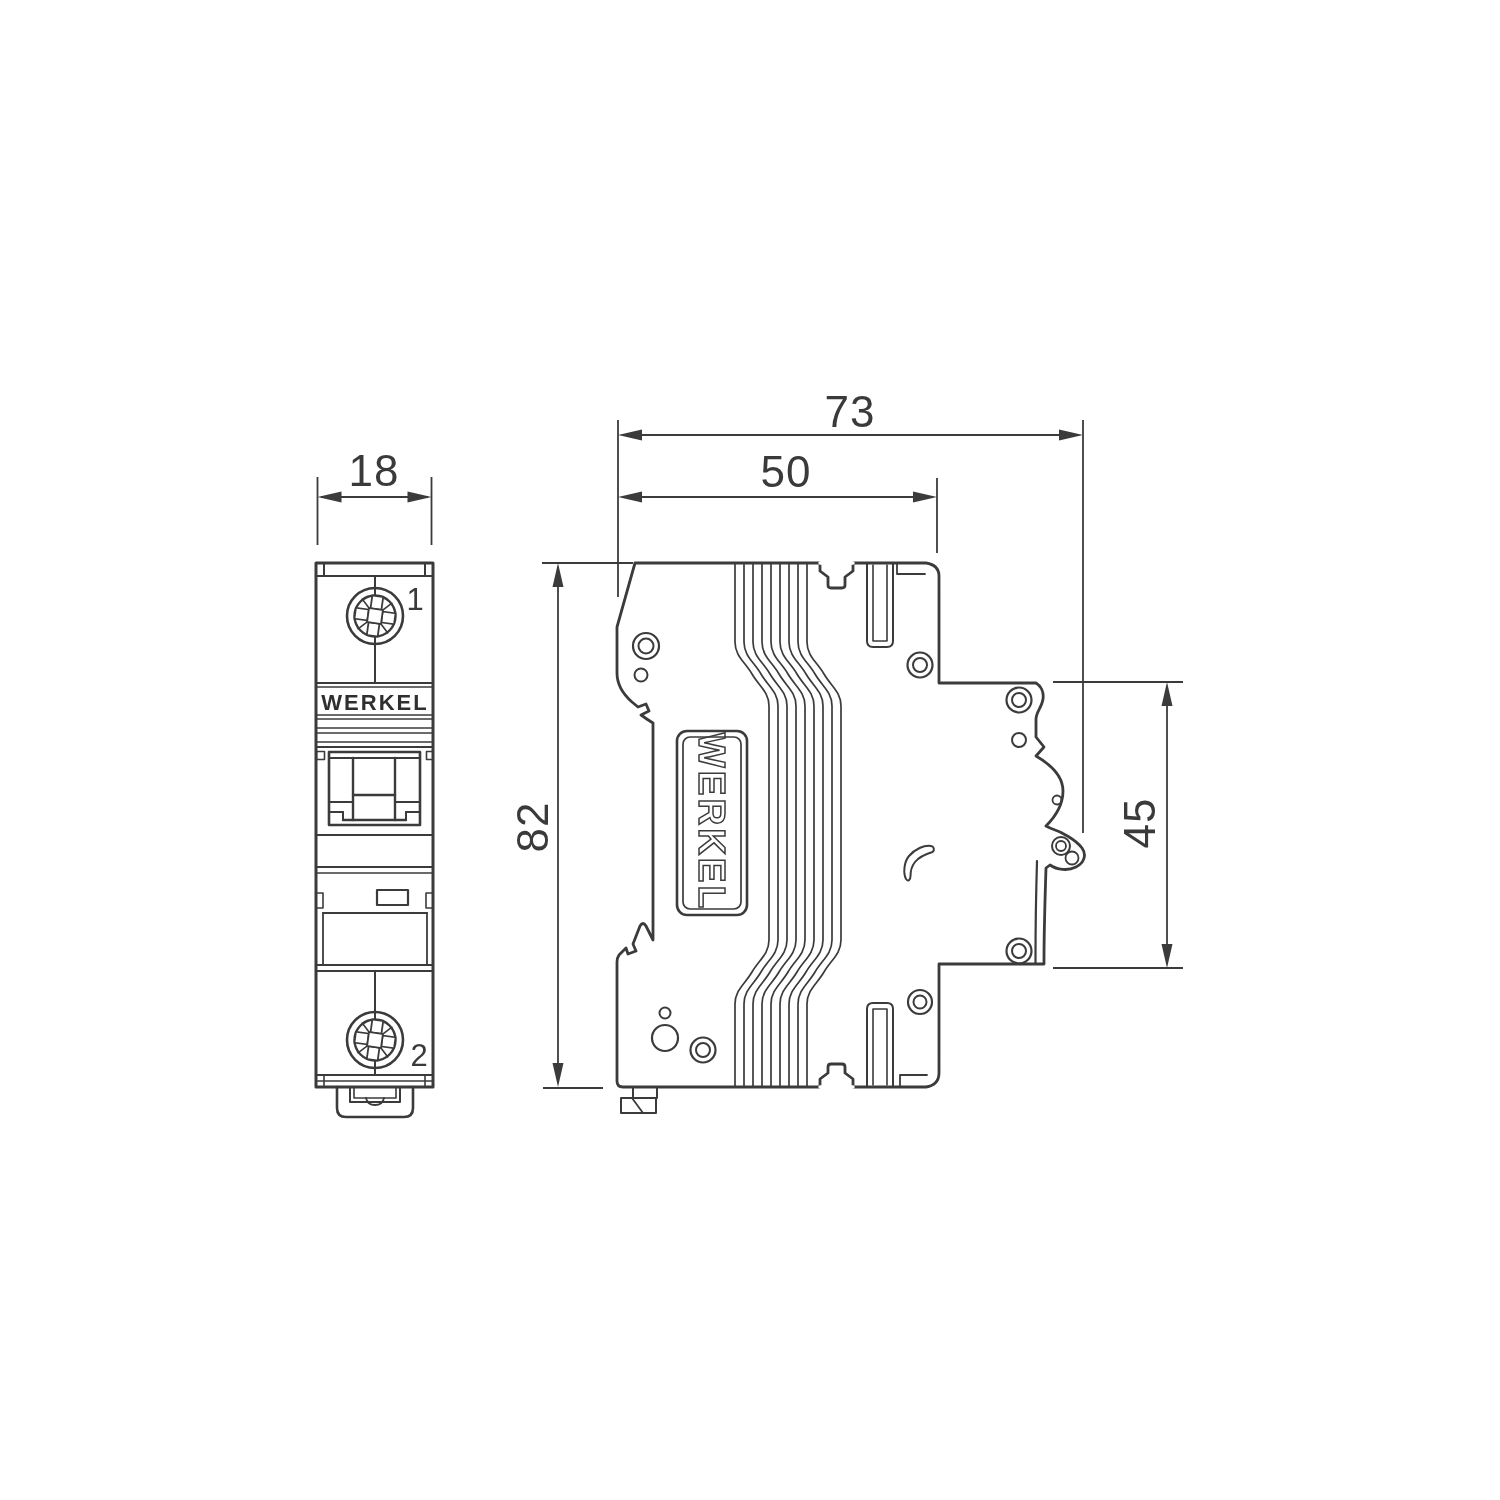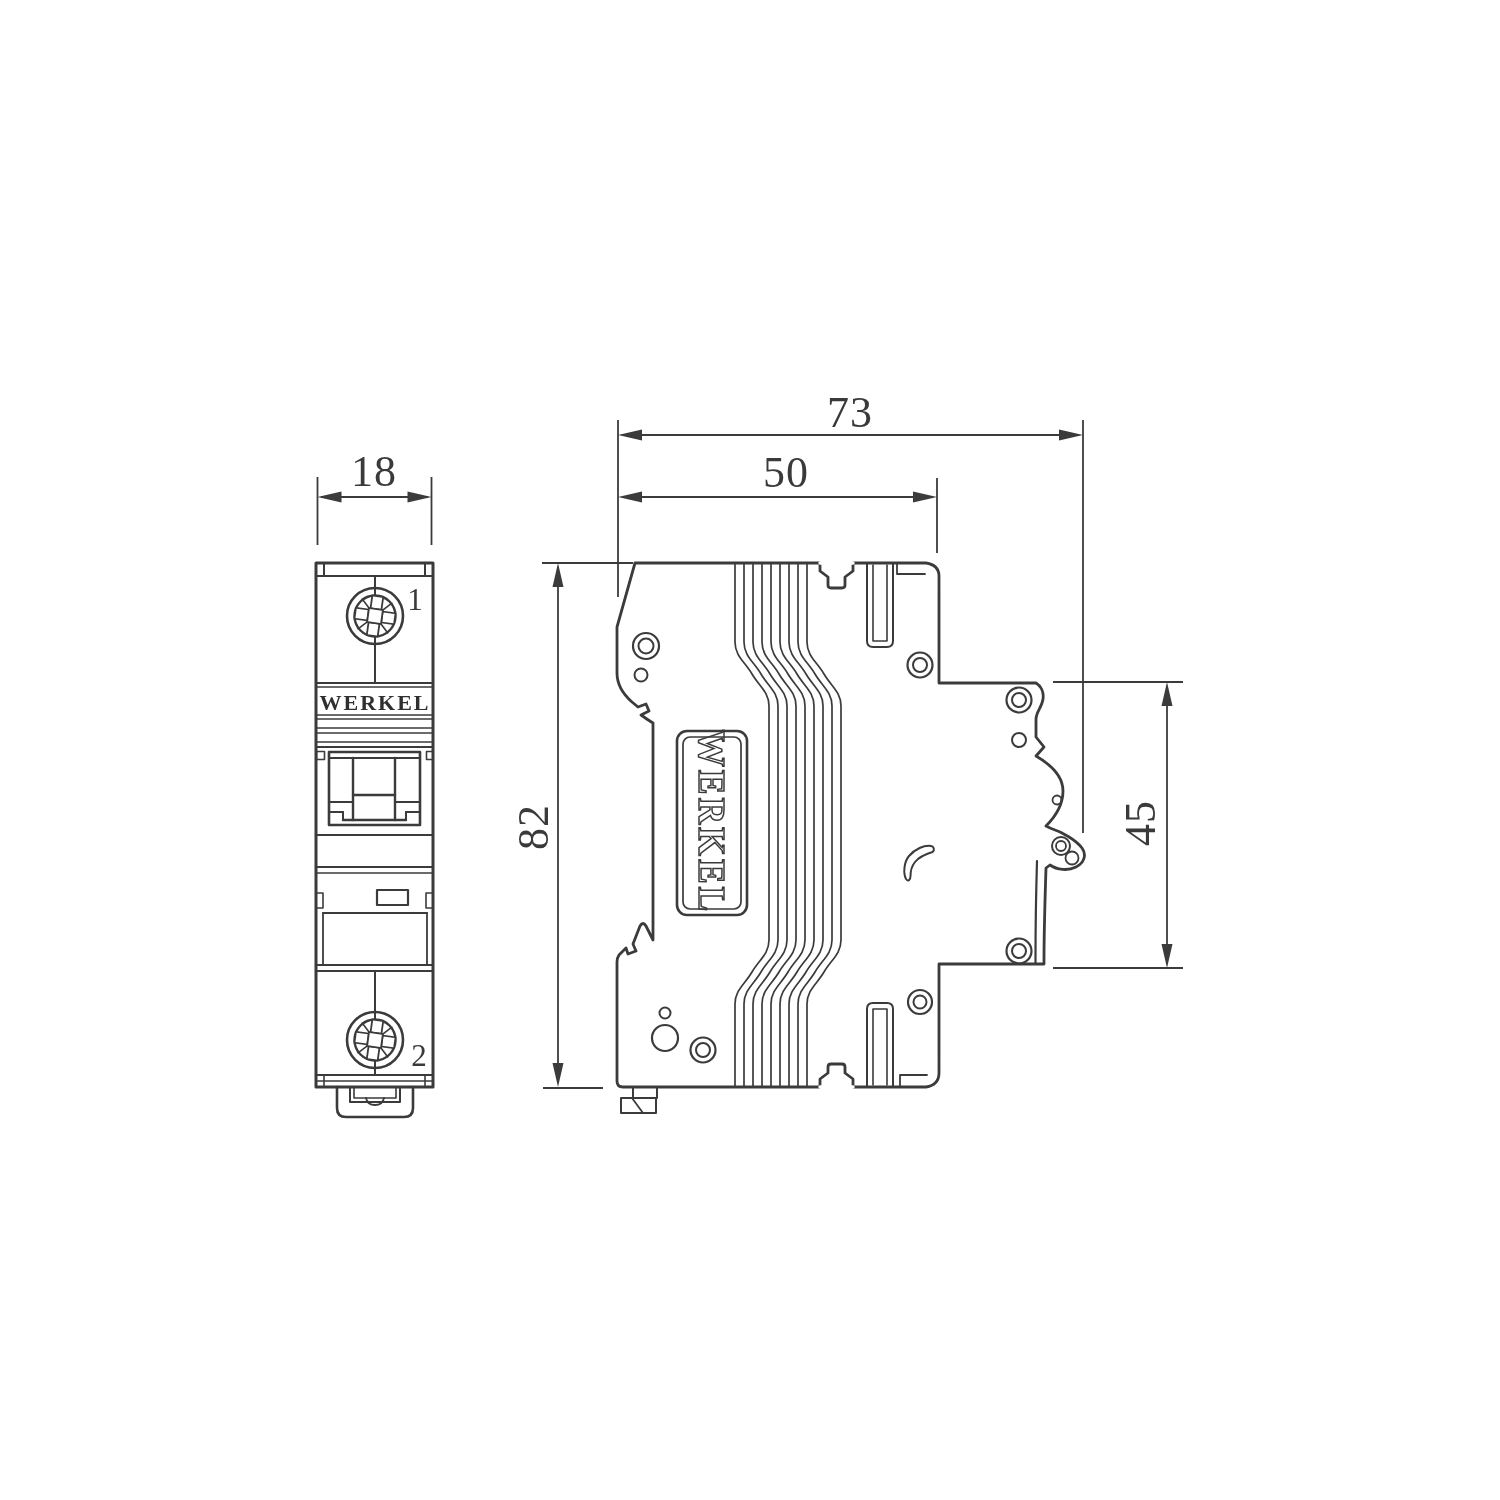--- a/index.html
+++ b/index.html
@@ -1,17 +1,17 @@
 <!DOCTYPE html>
 <html><head>
 <meta charset="utf-8">
 <style>
   html,body{margin:0;padding:0;background:#fff;}
   #stage{position:relative;width:1500px;height:1500px;background:#fff;overflow:hidden;
-         font-family:Liberation Serif, serif;}
+         font-family:Liberation Sans, sans-serif;}
   svg{position:absolute;left:0;top:0;}
   .dim-text{font-size:44px;fill:#3a3a3a;letter-spacing:1px;}
   .term-text{font-size:31px;fill:#3a3a3a;}
   .brand-front{font-size:22px;font-weight:bold;fill:#2f2f2f;letter-spacing:2px;}
   .brand-side{font-size:37px;font-weight:bold;fill:none;stroke:#3b3b3b;stroke-width:1.5px;letter-spacing:3px;}
 </style>
 </head>
 <body>
 
 <div id="stage">

